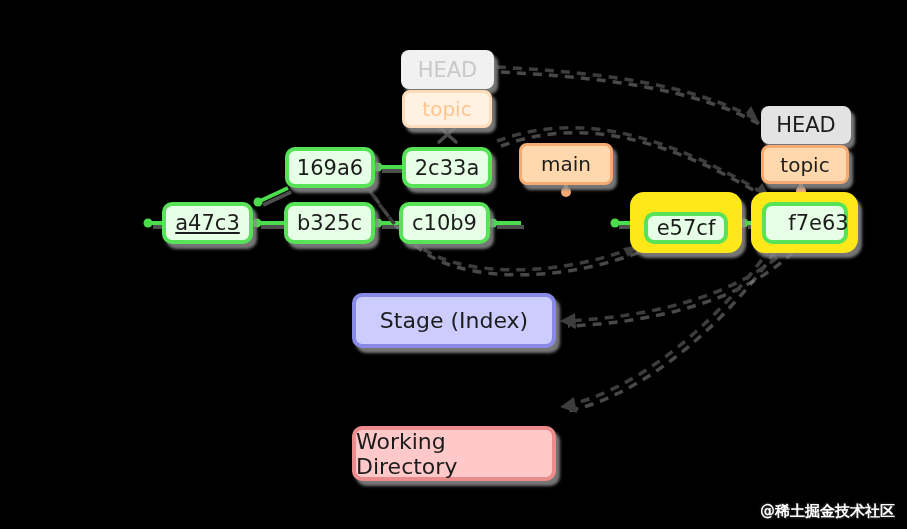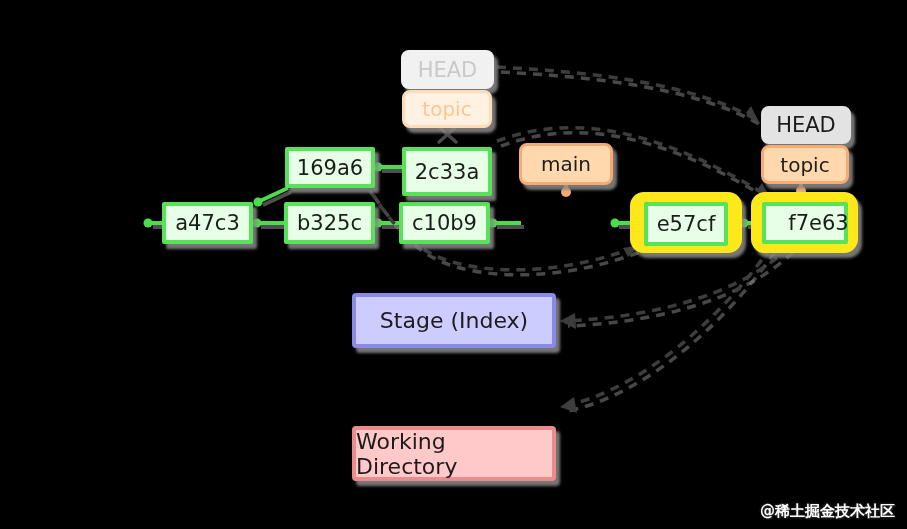--- a/index.html
+++ b/index.html
@@ -1,35 +1,35 @@
 <!DOCTYPE html>
 <html style="--bg: #000000; --node_fill: #e6ffe6; --node_border: #57e257; --arrow_green: #4bdd4b; --highlight: #ffe81a; --ref_fill: #ffd9ad; --ref_border: #f5ab72; --head_fill: #e3e3e3; --stage_fill: #ccccff; --stage_border: #8989e8; --work_fill: #ffc9c9; --work_border: #ea8c8c; --dash_color: #3d3d3d;"><head>
 <meta charset="utf-8">
 <style>
   html,body{margin:0;padding:0;background:#000;}
   .canvas{position:relative;width:907px;height:529px;background:var(--bg,#000);overflow:hidden;
           font-family:"DejaVu Sans","Liberation Sans",sans-serif;}
   svg.layer{position:absolute;left:0;top:0;width:907px;height:529px;}
 
   .box{position:absolute;box-sizing:border-box;display:flex;align-items:center;justify-content:center;
-       border-radius:2px;color:#1c1c1c;}
+       border-radius:10px;color:#1c1c1c;}
   .shadowed{box-shadow:4px 5px 3px rgba(139,139,139,0.85);}
 
   .commit{background:var(--node_fill);border:4px solid var(--node_border);
           font-size:21px;z-index:4;}
   .glow{position:absolute;background:var(--highlight);border-radius:14px;z-index:3;
         box-shadow:4px 5px 3px rgba(139,139,139,0.85);}
 
   .reflabel{background:var(--ref_fill);border:3px solid var(--ref_border);
             font-size:20px;border-radius:8px;z-index:5;text-align:center;}
   .headbox{background:var(--head_fill);border-radius:8px;font-size:21px;z-index:5;}
   .faded-head{background:#f1f1f1;color:#c9c9c9;border-radius:8px;font-size:21px;z-index:5;}
   .faded-topic{background:#fff2e3;border:3px solid #ffdcb9;color:#ffc58f;font-size:20px;border-radius:8px;z-index:5;}
 
-  .areabox{font-size:22px;border-radius:4px;z-index:4;}
+  .areabox{font-size:22px;border-radius:10px;z-index:4;}
   .stagebox{background:var(--stage_fill);border:4px solid var(--stage_border);}
   .workbox{background:var(--work_fill);border:4px solid var(--work_border);}
 
   .watermark{position:absolute;right:12px;bottom:8px;color:#fff;font-size:15px;font-weight:bold;
              text-shadow:1px 1px 2px #333,-1px -1px 2px #222;z-index:9;}
 
   .edge{stroke:var(--arrow_green);stroke-width:4;fill:none;}
   .edot{fill:var(--arrow_green);}
   .dashed{stroke:var(--dash_color);stroke-width:3.5;fill:none;stroke-dasharray:9 7;}
   .shadowline{stroke:#8f8f8f;stroke-width:4;fill:none;opacity:.55;}
@@ -108,39 +108,39 @@
     </g>
     <g>
       <line class="pinline" x1="801" y1="183" x2="801" y2="188"></line>
         <circle class="pin" cx="801" cy="191" r="5"></circle>
     </g>
   </svg>
 
   <div class="glow" style="left:630px;top:192px;width:112px;height:61px;"></div>
   <div class="glow" style="left:751px;top:192px;width:107px;height:61px;"></div>
 
-  <div class="box commit shadowed" style="left:162px;top:202px;width:91px;height:42px;">
+  <div class="box commit shadowed" style="left:162px;top:202px;width:91px;height:42px;text-decoration:underline;">
       <span>a47c3</span>
     </div>
   <div class="box commit shadowed" style="left:284px;top:202px;width:91px;height:42px;">
       <span>b325c</span>
     </div>
   <div class="box commit shadowed" style="left:399px;top:202px;width:91px;height:42px;">
       <span>c10b9</span>
     </div>
-  <div class="box commit" style="left:644px;top:202px;width:84px;height:44px;">
+  <div class="box commit" style="left:644px;top:212px;width:84px;height:32px;">
       <span>e57cf</span>
     </div>
   <div class="box commit" style="left:762px;top:202px;width:86px;height:42px;padding-left:27px;">
       <span>f7e63</span>
     </div>
   <div class="box commit shadowed" style="left:285px;top:147px;width:90px;height:41px;">
       <span>169a6</span>
     </div>
-  <div class="box commit shadowed" style="left:402px;top:147px;width:90px;height:49px;">
+  <div class="box commit shadowed" style="left:402px;top:147px;width:90px;height:41px;">
       <span>2c33a</span>
     </div>
 
   <div class="box faded-head shadowed" style="left:401px;top:50px;width:93px;height:39px;">
       <span>HEAD</span>
     </div>
   <div class="box faded-topic shadowed" style="left:402px;top:90px;width:90px;height:38px;">
       <span>topic</span>
     </div>
 

